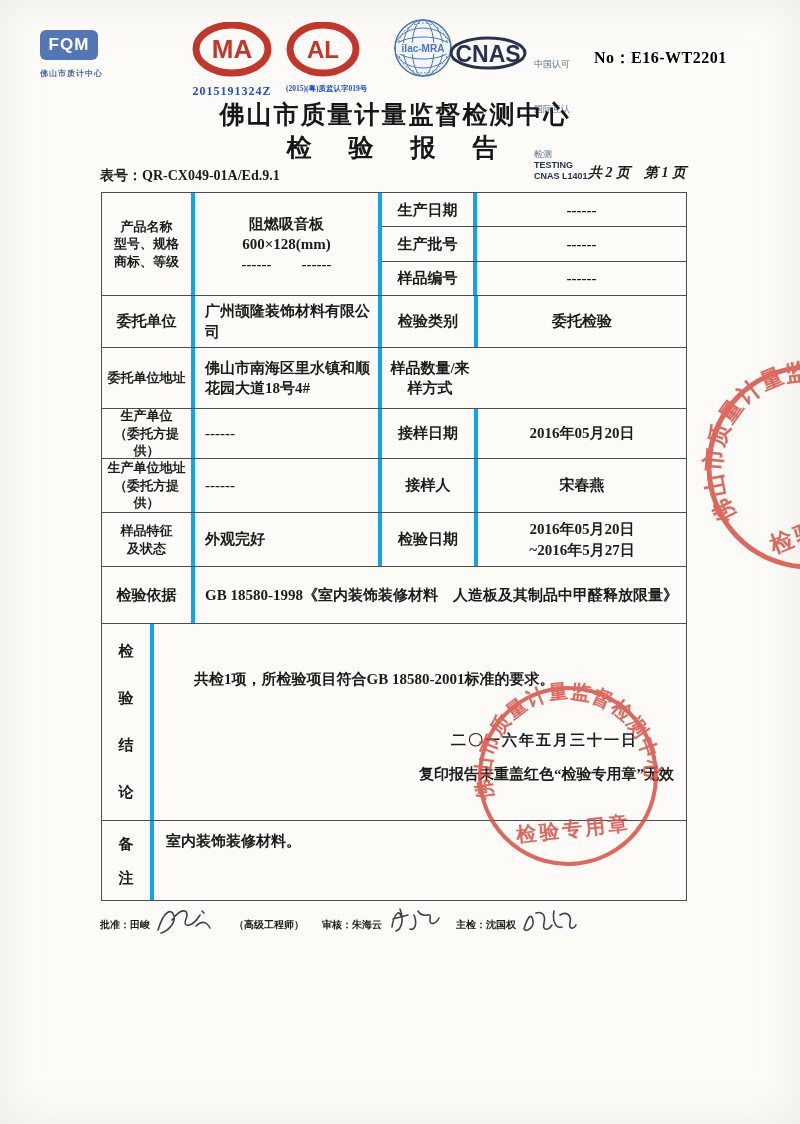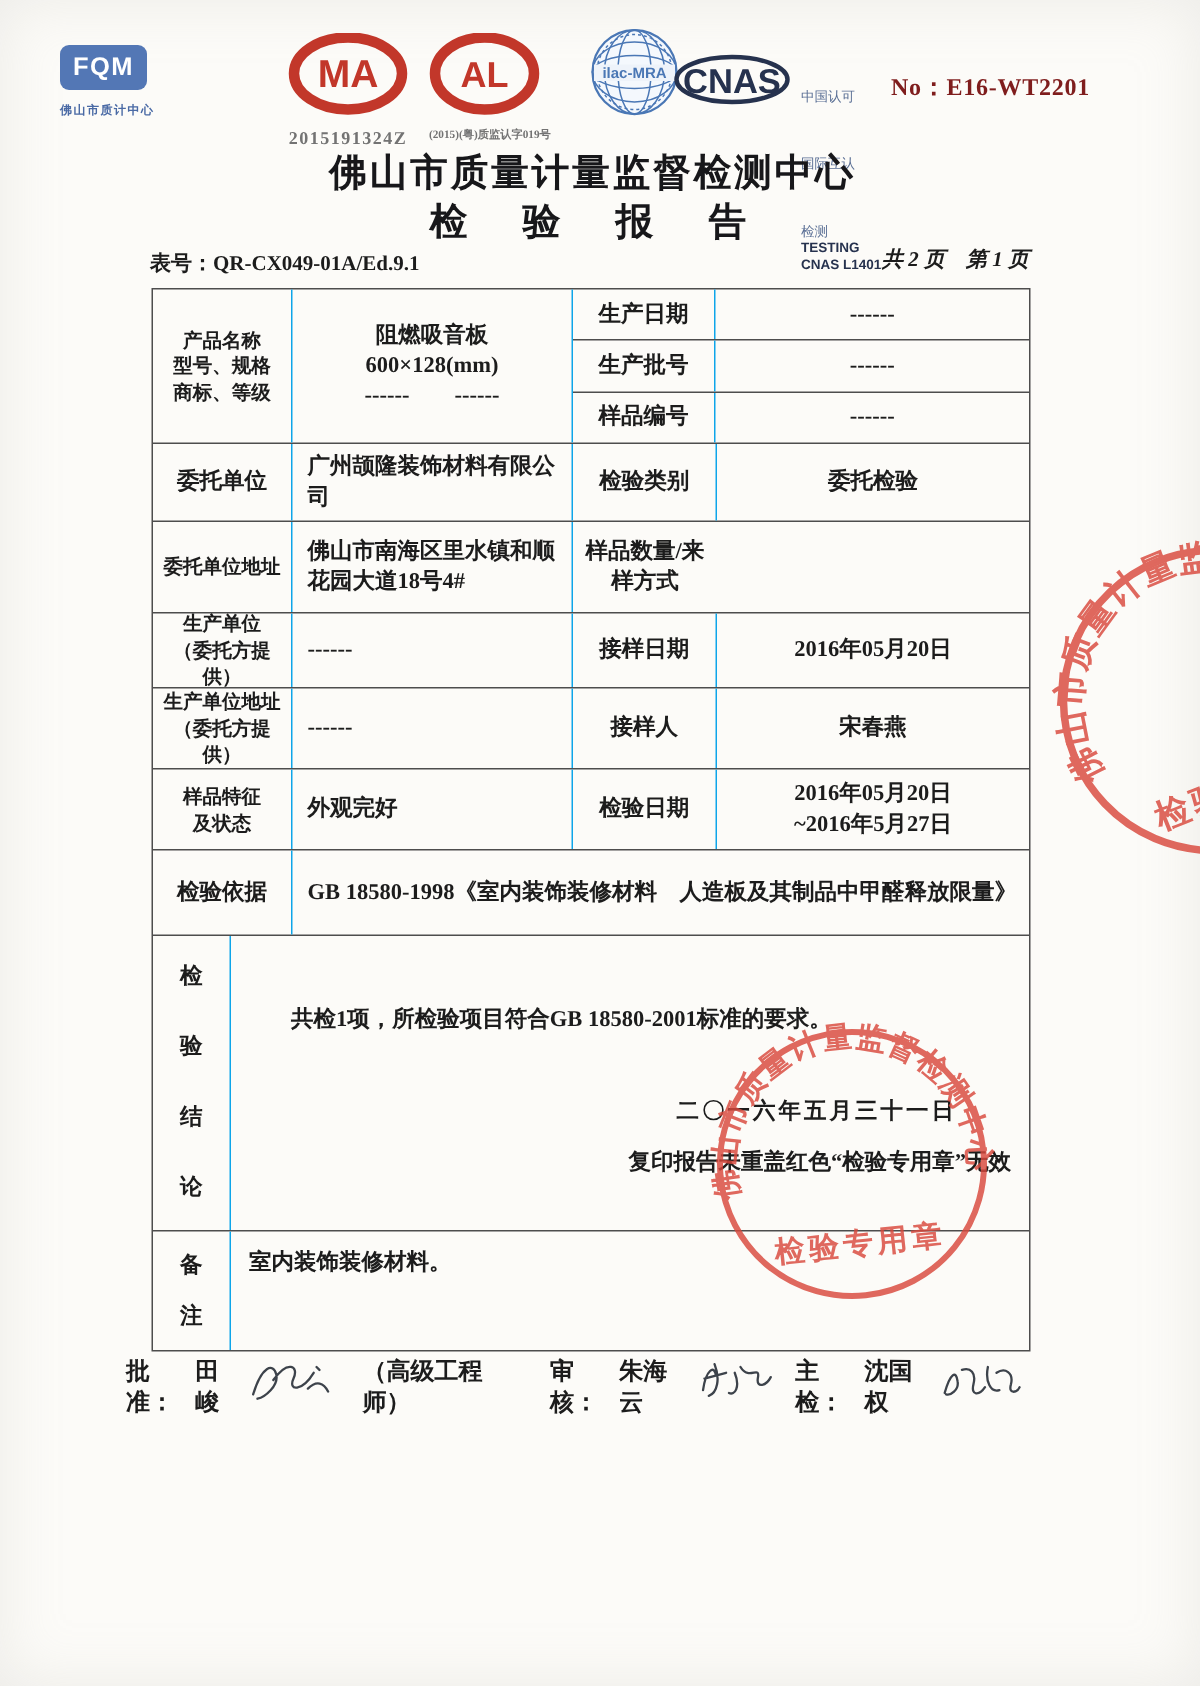--- a/index.html
+++ b/index.html
@@ -5,58 +5,58 @@
   html,body{margin:0;padding:0;}
   body{background:#e8e8e6;font-family:"Liberation Serif","DejaVu Serif",serif;}
   .page{position:relative;width:800px;height:1124px;background:#fcfbf8;overflow:hidden;
         box-shadow:inset 0 0 40px rgba(190,190,185,.25);color:#1c1c1c;}
   
   .abs{position:absolute;}
   .fqm-box{width:58px;height:30px;background:#5377b5;border-radius:6px;color:#fff;
            font-family:"Liberation Sans",sans-serif;font-weight:bold;font-size:17px;
            display:flex;align-items:center;justify-content:center;letter-spacing:1px;}
   .fqm-cap{margin-top:8px;font-size:8px;color:#4a6aa5;font-weight:bold;text-align:center;letter-spacing:1px;}
-  .logo-cap-red{color:#737373;font-weight:bold;text-align:center;}
+  .logo-cap-red{color:#1d4ed8;font-weight:bold;text-align:center;}
   .cnas-lines{font-size:9px;line-height:11px;font-family:"Liberation Sans",sans-serif;}
   .cnas-lines .blue{color:#5a6f95;margin-top:34px;}
   .cnas-lines .dark{color:#26324e;font-weight:bold;}
-  .report-no{font-size:16px;font-weight:bold;color:#7f1d1d;letter-spacing:.5px;}
+  .report-no{font-size:16px;font-weight:bold;color:#000000;letter-spacing:.5px;}
   .title1{top:98px;left:0;width:790px;text-align:center;font-size:25px;font-weight:bold;letter-spacing:2px;color:#17171a;}
   .title2{top:131px;left:0;width:790px;text-align:center;font-size:25px;font-weight:bold;letter-spacing:6px;color:#17171a;}
   .form-no{top:167px;left:100px;font-size:14px;font-weight:bold;}
   .pgn{top:164px;left:0;width:686px;text-align:right;font-size:14px;font-weight:bold;font-style:italic;}
   
   .tbl{position:absolute;left:101px;top:192px;width:586px;border:1px solid #4d4d4d;box-sizing:border-box;}
   .trow{display:flex;border-bottom:1px solid #4d4d4d;box-sizing:border-box;}
   .trow:last-child{border-bottom:none;}
   .cell{box-sizing:border-box;display:flex;align-items:center;justify-content:center;
         text-align:center;font-weight:bold;font-size:15px;line-height:1.35;white-space:pre-line;
-        border-right:1px solid #0ea5e9;padding:2px 3px;}
+        border-right:4px solid #0ea5e9;padding:2px 3px;}
   .cell:last-child{border-right:none;}
   .c1{width:93px;flex:none;}
   .c2{width:187px;flex:none;}
   .c3{width:96px;flex:none;}
   .c4{flex:1;}
   .left{justify-content:flex-start;text-align:left;padding-left:10px;padding-right:5px;}
   .sm{font-size:13px;}
   .sub-stack{flex:1;display:flex;flex-direction:column;}
   .sub-stack .trow{flex:1;border-bottom:1px solid #4d4d4d;}
   .sub-stack .trow:last-child{border-bottom:none;}
   .vlabel{width:52px;flex:none;white-space:pre-line;}
   .concl-label{line-height:47px;}
   .rem-label{line-height:34px;}
   .concl-body{position:relative;flex:1;box-sizing:border-box;border-right:none;
               font-weight:bold;font-size:15px;}
   .concl-text{position:absolute;top:46px;left:40px;right:16px;text-align:left;}
   .concl-date{position:absolute;right:48px;bottom:70px;letter-spacing:2px;}
   .concl-note{position:absolute;right:12px;bottom:36px;}
   .rem-text{position:absolute;top:11px;left:12px;}
   
-  .footer{top:901px;left:84px;width:600px;height:48px;display:flex;align-items:center;
-          font-size:16px;font-weight:bold;}
+  .footer{top:901px;left:100px;width:600px;height:48px;display:flex;align-items:center;
+          font-size:10px;font-weight:bold;}
   .sig{margin:-10px 2px 0 2px;}
   .sig path{stroke:#3d434b;stroke-width:1.6;fill:none;stroke-linecap:round;} .gap2{width:18px;} .gap3{width:12px;}
   
   .stamp{position:absolute;opacity:.82;}
   .stamp text,.stamp textPath{fill:#d9493d;font-weight:bold;font-family:"Liberation Serif","DejaVu Serif",serif;}
 </style>
 </head>
 <body>
 
 <div class="page">

